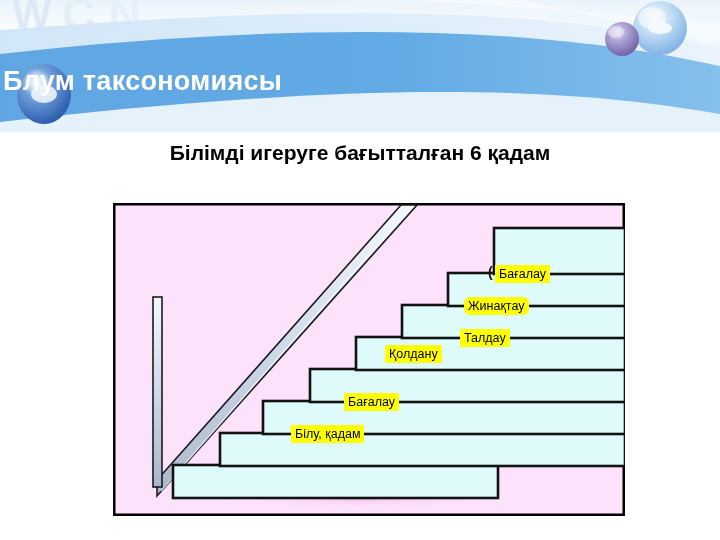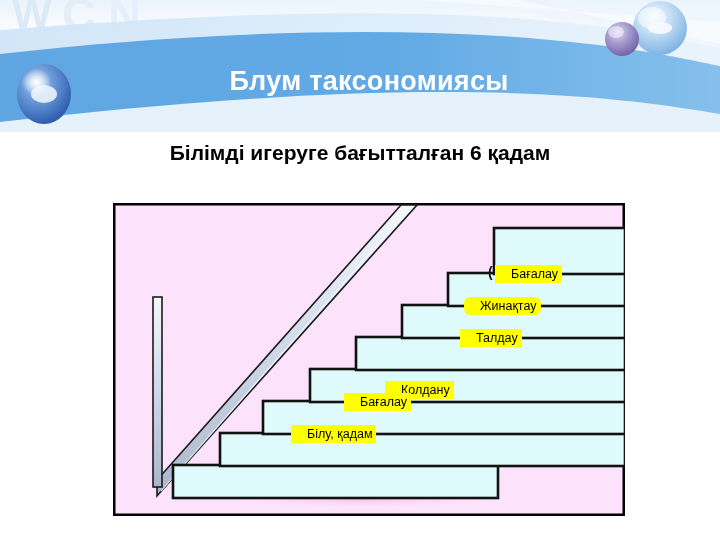--- a/index.html
+++ b/index.html
@@ -22,22 +22,21 @@
     width: 720px; height: 132px;
     overflow: hidden;
   }
   #banner svg { display: block; }
 
   #slide-title {
     position: absolute;
     left: 0;
     top: 66px;
     width: 720px;
-    text-align: center;
-    padding-left: 18px;
+    padding-left: 3px;
     box-sizing: border-box;
     font-size: 27px;
     font-weight: bold;
     color: #ffffff;
     letter-spacing: 0.3px;
     white-space: nowrap;
     z-index: 6;
   }
 
   
@@ -64,21 +63,21 @@
     z-index: 4;
   }
   #diagram svg { display: block; }
 
   .step-label {
     position: absolute;
     background: #ffff00;
     color: #000000;
     font-size: 12.5px;
     line-height: 1.28;
-    padding: 1px 4px 1px 16px;
+    padding: 1px 4px 1px 4px;
     white-space: nowrap;
     z-index: 5;
   }
 </style>
 </head>
 <body>
 
 <div id="banner">
   <svg width="720" height="132" viewBox="0 0 720 132">
     <defs>
@@ -199,21 +198,21 @@
 
     <rect x="381" y="25" width="131" height="46" fill="#dffafa" stroke="#121212" stroke-width="2.6"></rect>
   </svg>
 
   <span class="step-label" style="left:382px; top:62px;">Бағалау</span>
 
   <span class="step-label" style="left:351px; top:94px;border-radius:6px;">Жинақтау</span>
 
   <span class="step-label" style="left:323px; top:126px;margin-left:24px;">Талдау</span>
 
-  <span class="step-label" style="left:272px; top:142px;margin-top:36px;">Қолдану</span>
+  <span class="step-label" style="left:272px; top:142px;">Қолдану</span>
 
   <span class="step-label" style="left:231px; top:190px;">Бағалау</span>
 
   <span class="step-label" style="left:178px; top:222px;">Білу, қадам</span>
 
   <span style="position:absolute; left:375px; top:61px; font-size:14px;
                color:#111111; font-weight:bold; z-index:5;">(</span>
 </div>
 
 </body></html>

